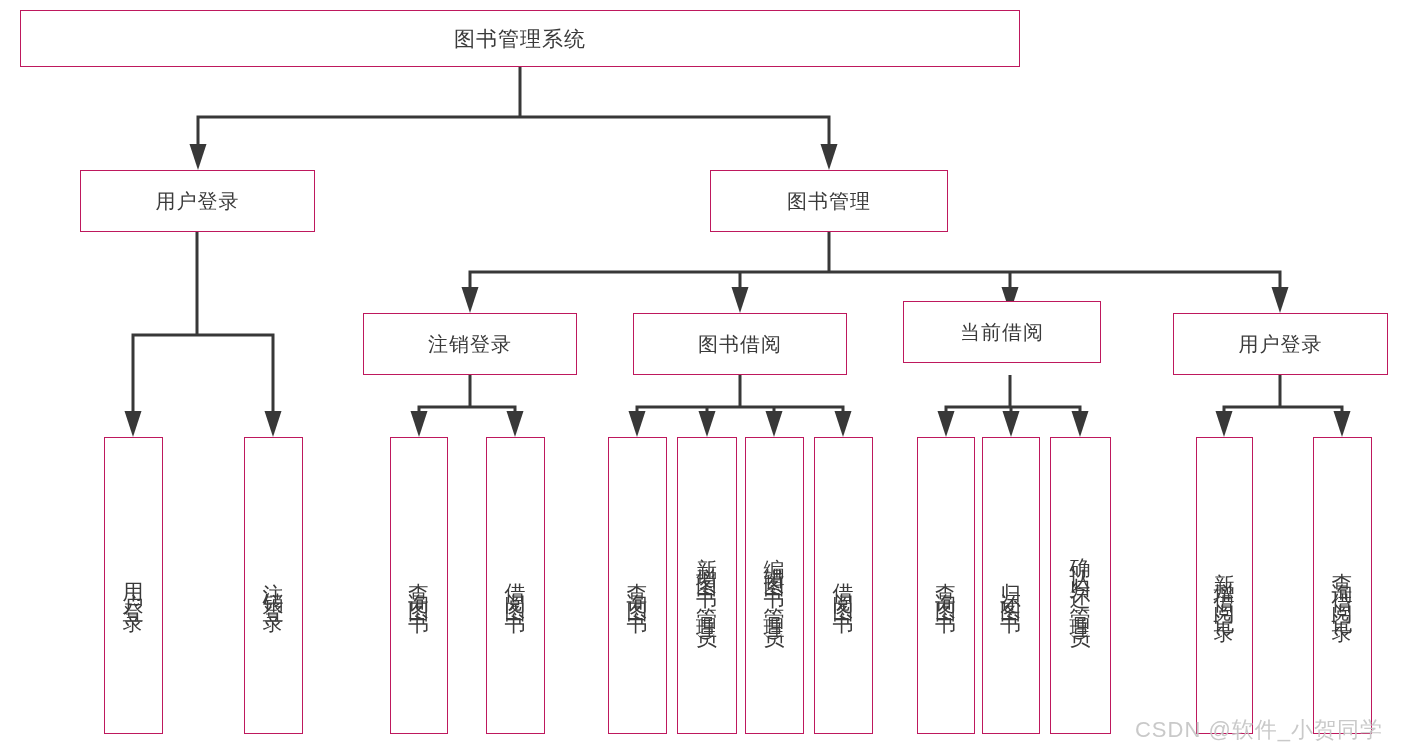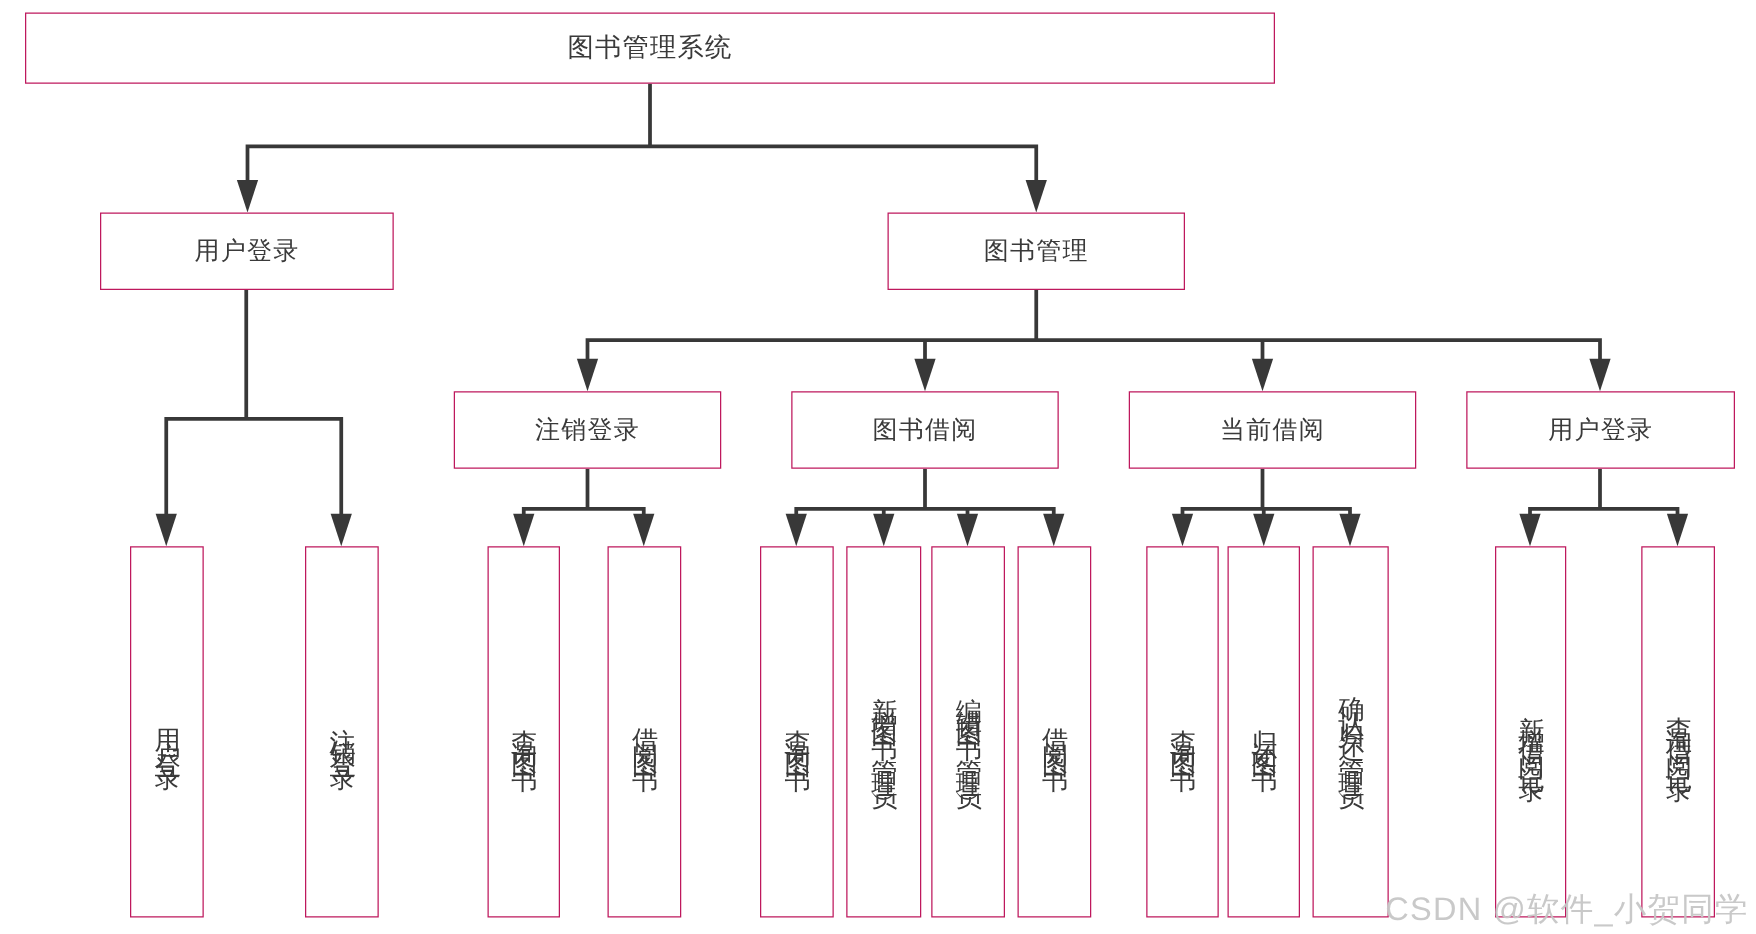--- a/index.html
+++ b/index.html
@@ -35,23 +35,23 @@
   }
   .box.title { font-size: 21px; }
   .box.v {
     font-size: 21px;
     writing-mode: vertical-rl;
     letter-spacing: 10px;
     line-height: 1;
   }
   .watermark {
     position: absolute;
-    right: 6px;
+    right: 22px;
     bottom: 2px;
-    font-size: 26px;
+    font-size: 22px;
     letter-spacing: 1px;
     color: rgba(198, 198, 198, 0.95);
     z-index: 10;
     white-space: nowrap;
     margin-top: 44px;
   }
 </style>
 </head>
 <body>
 
@@ -100,21 +100,21 @@
     </g>
   </svg>
 
   <div class="box h title" style="left:20px; top:10px; width:1000px; height:57px">图书管理系统</div>
 
   <div class="box h" style="left:80px; top:170px; width:235px; height:62px">用户登录</div>
   <div class="box h" style="left:710px; top:170px; width:238px; height:62px">图书管理</div>
 
   <div class="box h" style="left:363px; top:313px; width:214px; height:62px">注销登录</div>
   <div class="box h" style="left:633px; top:313px; width:214px; height:62px">图书借阅</div>
-  <div class="box h" style="left:903px; top:313px; width:230px; height:62px">当前借阅</div>
+  <div class="box h" style="left:903px; top:301px; width:198px; height:62px">当前借阅</div>
   <div class="box h" style="left:1173px; top:313px; width:215px; height:62px">用户登录</div>
 
   <div class="box v" style="left:104px; top:437px; width:59px; height:297px">用户登录</div>
   <div class="box v" style="left:244px; top:437px; width:59px; height:297px">注销登录</div>
 
   <div class="box v" style="left:390px; top:437px; width:58px; height:297px">查询图书</div>
   <div class="box v" style="left:486px; top:437px; width:59px; height:297px">借阅图书</div>
 
   <div class="box v" style="left:608px; top:437px; width:59px; height:297px">查询图书</div>
   <div class="box v" style="left:677px; top:437px; width:60px; height:297px">新增图书（管理员）</div>

